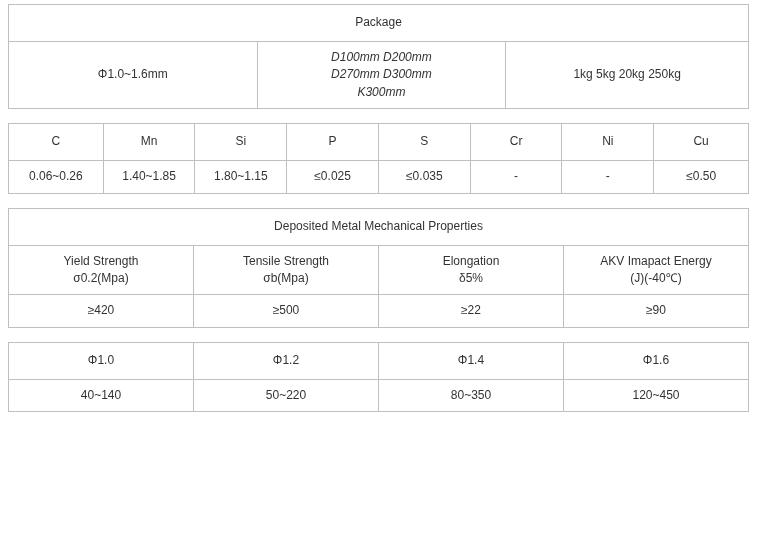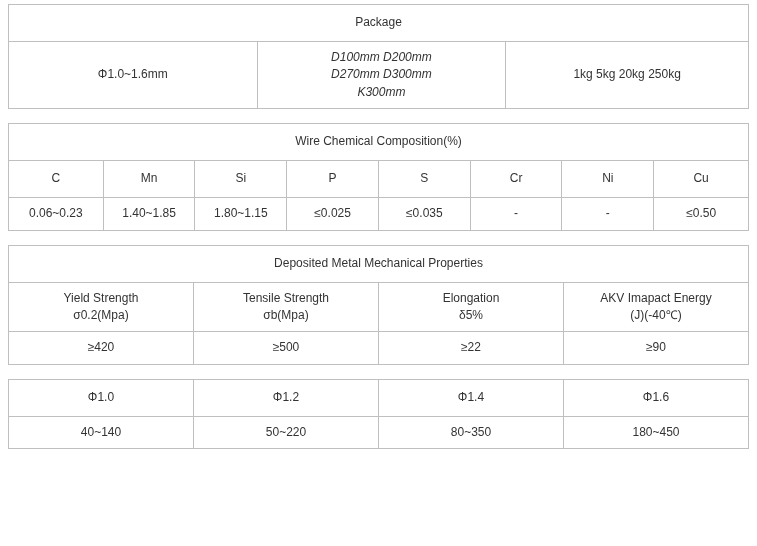--- a/index.html
+++ b/index.html
@@ -94,34 +94,31 @@
       <col style="width:12.4%">
       <col style="width:12.4%">
       <col style="width:12.4%">
       <col style="width:12.4%">
       <col style="width:12.4%">
       <col style="width:12.4%">
       <col style="width:12.8%">
     </colgroup>
     <tbody>
       <tr>
-        <td class="title" colspan="8">Wire Chemical Composition(%)</td>
-      </tr>
-      <tr>
         <td class="hdr">C</td>
         <td class="hdr">Mn</td>
         <td class="hdr">Si</td>
         <td class="hdr">P</td>
         <td class="hdr">S</td>
         <td class="hdr">Cr</td>
         <td class="hdr">Ni</td>
         <td class="hdr">Cu</td>
       </tr>
       <tr>
-        <td>0.06~0.23</td>
+        <td>0.06~0.26</td>
         <td>1.40~1.85</td>
         <td>1.80~1.15</td>
         <td>≤0.025</td>
         <td>≤0.035</td>
         <td>-</td>
         <td>-</td>
         <td>≤0.50</td>
       </tr>
     </tbody>
   </table>
@@ -171,18 +168,18 @@
       <tr>
         <td class="hdr">Φ1.0</td>
         <td class="hdr">Φ1.2</td>
         <td class="hdr">Φ1.4</td>
         <td class="hdr">Φ1.6</td>
       </tr>
       <tr>
         <td>40~140</td>
         <td>50~220</td>
         <td>80~350</td>
-        <td>180~450</td>
+        <td>120~450</td>
       </tr>
     </tbody>
   </table>
 
 </div>
 
 </body></html>

